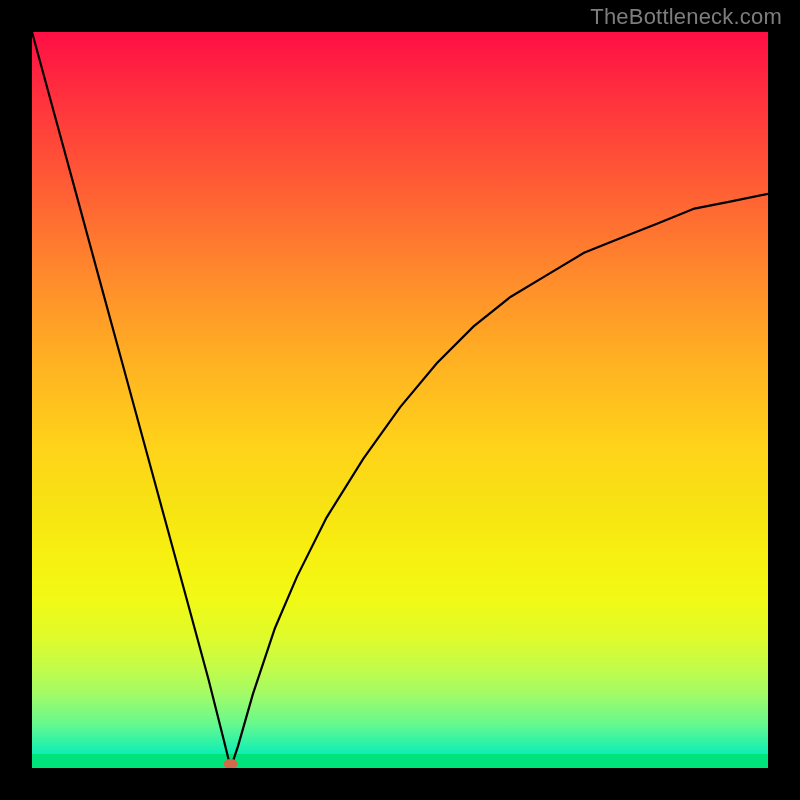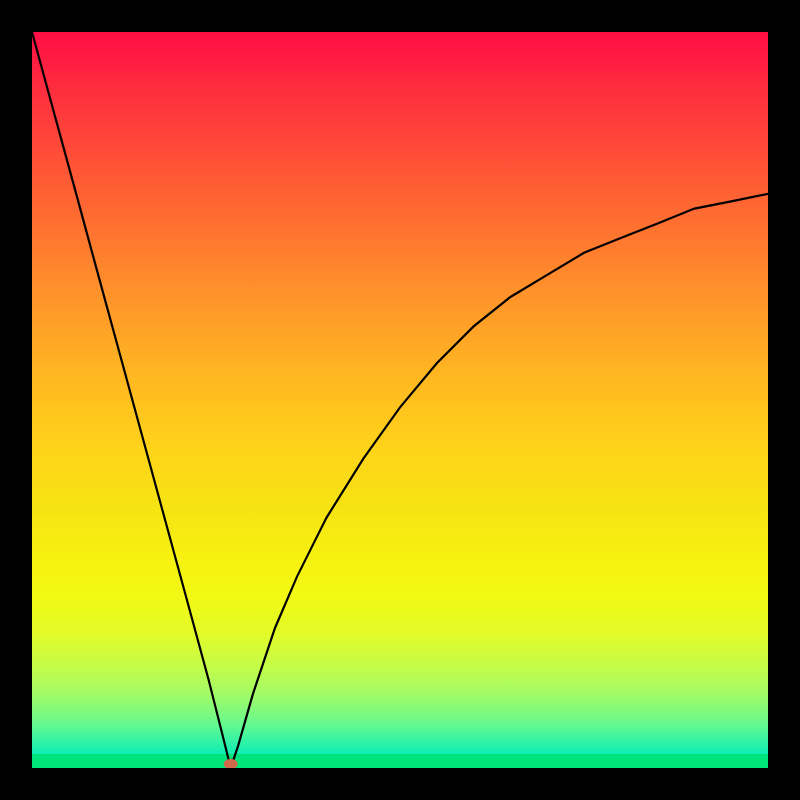--- a/index.html
+++ b/index.html
@@ -69,20 +69,21 @@
     font-size: 22px;
     letter-spacing: 0.2px;
     font-weight: 400;
   }
 </style>
 </head>
 <body>
 
 <div class="frame">
 
+  <div class="watermark">TheBottleneck.com</div>
 
   <div class="plot-area">
     <div class="gradient-bg"></div>
     <div class="green-strip"></div>
 
     <svg class="curve-svg" viewBox="0 0 736 736" preserveAspectRatio="none">
       <path id="curve-path" d="M0.0 0.0 L22.1 81.0 L44.2 161.9 L66.2 242.9 L88.3 323.8 L110.4 404.8 L132.5 485.8 L154.6 566.7 L176.6 647.7 L191.4 706.6 L198.7 736.0 L206.1 713.9 L220.8 662.4 L242.9 596.2 L265.0 544.6 L294.4 485.8 L331.2 426.9 L368.0 375.4 L404.8 331.2 L441.6 294.4 L478.4 265.0 L515.2 242.9 L552.0 220.8 L588.8 206.1 L625.6 191.4 L662.4 176.6 L699.2 169.3 L736.0 161.9" fill="none" stroke="#000" stroke-width="2.2"></path>
       <ellipse id="min-marker" cx="198.7" cy="732.0" rx="7" ry="5" fill="#d06a4a"></ellipse>
     </svg>
   </div>

